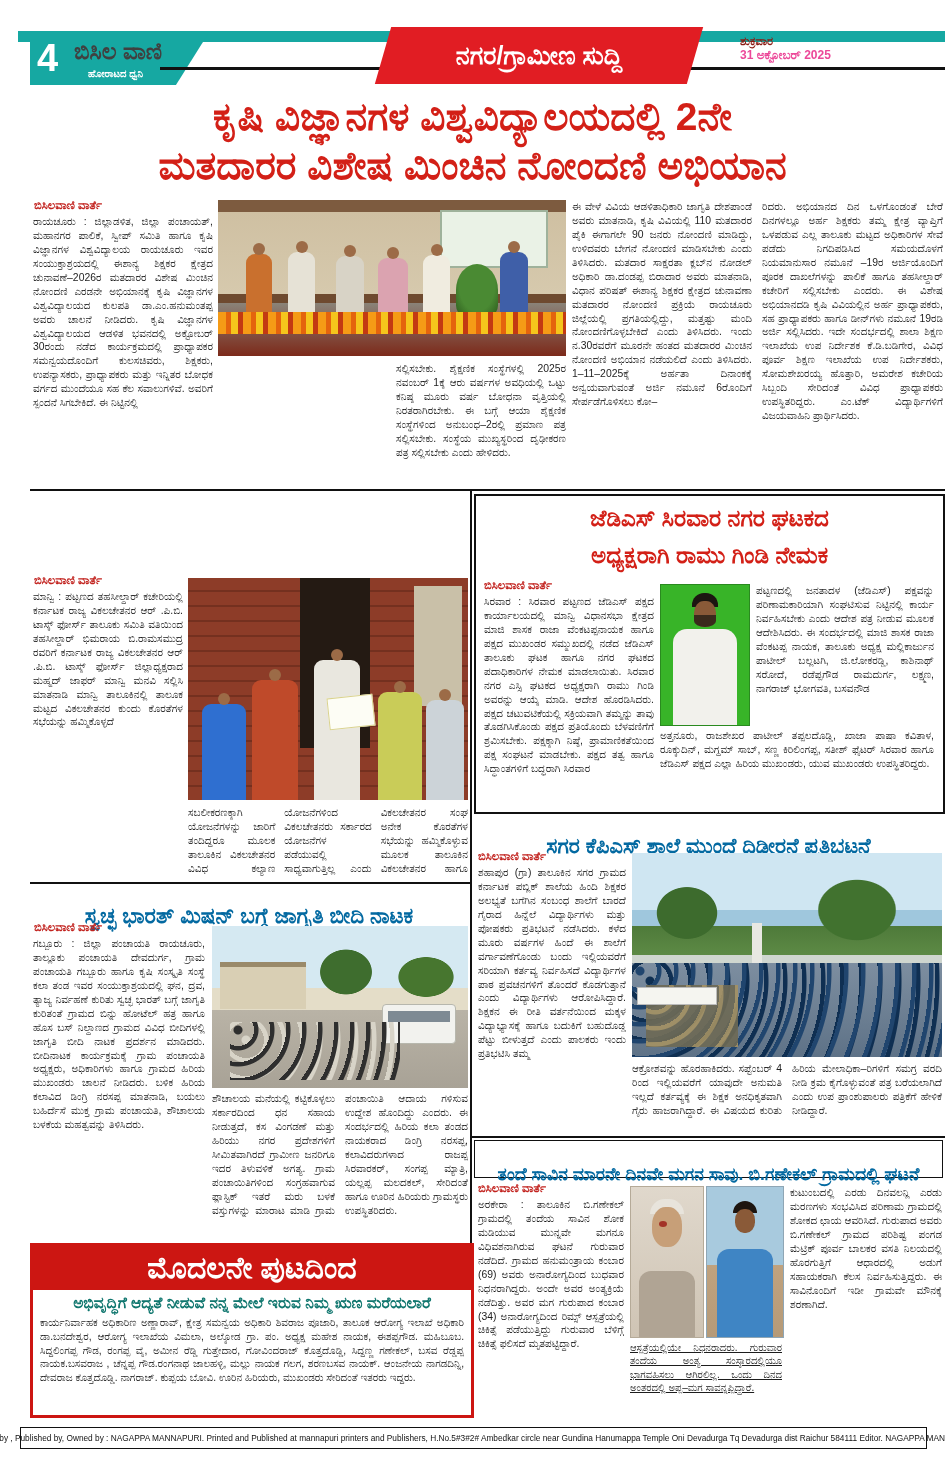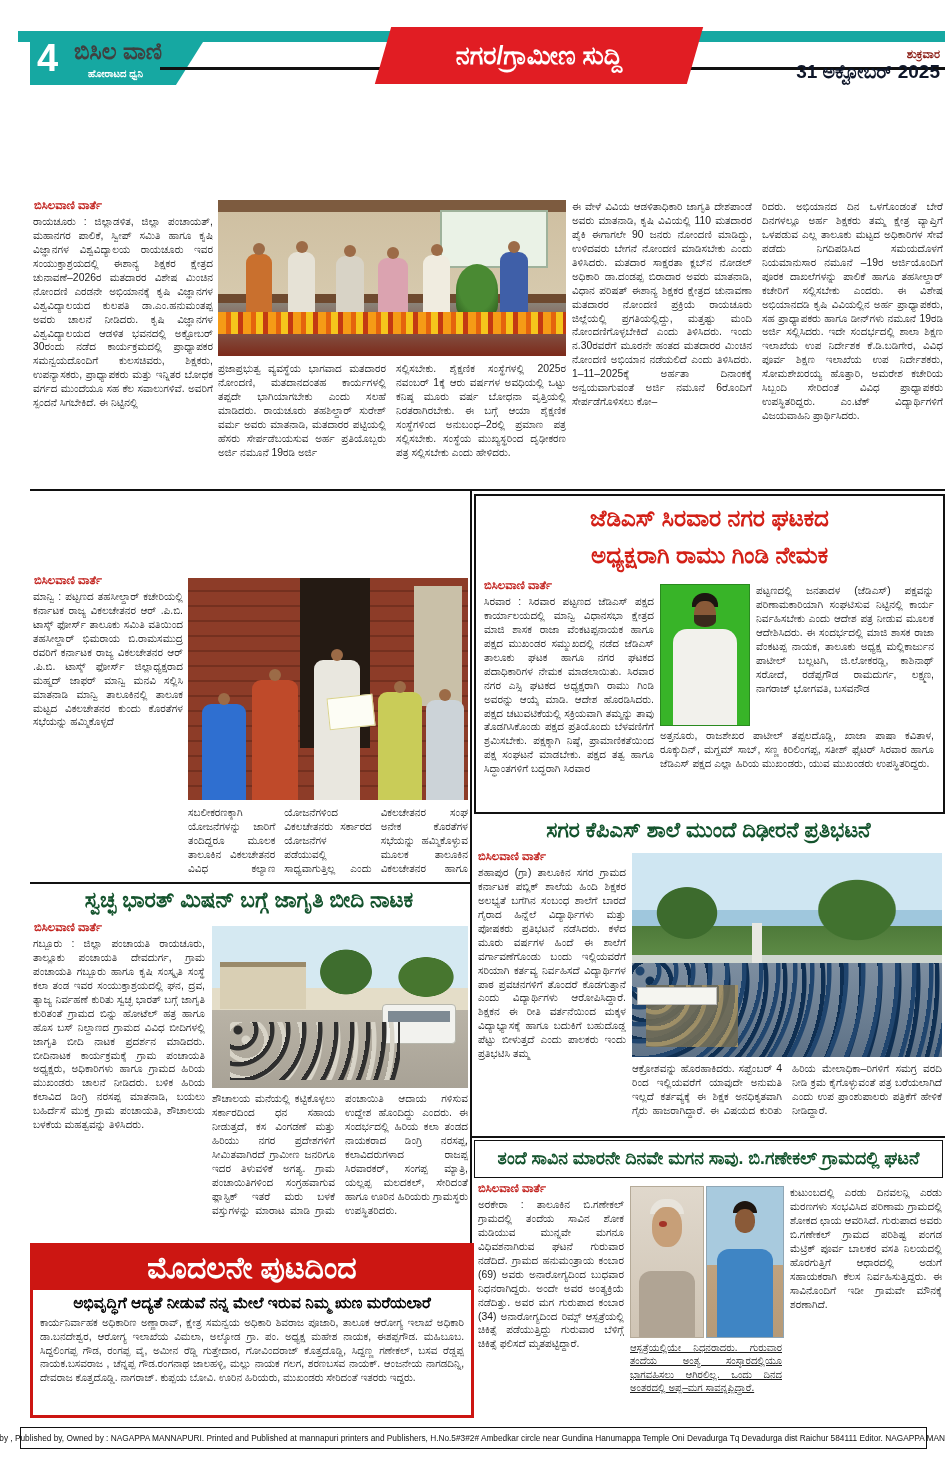--- a/index.html
+++ b/index.html
@@ -11,21 +11,21 @@
   .abs{position:absolute;}
   .bt{
     font-size:10.4px;line-height:1.34;text-align:justify;color:#1d1d1d;
     overflow:hidden;word-break:break-word;
   }
   .byline{color:#c2231f;font-weight:bold;font-size:11.5px;}
   .cols2{column-count:2;column-gap:10px;}
   .cols3{column-count:3;column-gap:9px;}
   .hl-red{color:#d32017;font-weight:bold;text-align:center;}
   .hl-blue{color:#1f4fc0;font-weight:bold;text-align:center;}
-  .hl-black{color:#14532d;font-weight:bold;text-align:center;}
+  .hl-black{color:#0369a1;font-weight:bold;text-align:center;margin-top:16px;}
   .rule{background:#111;}
   .photo{overflow:hidden;}
   .person{position:absolute;border-radius:9px 9px 0 0;}
   .person::before{
     content:"";position:absolute;top:-11px;left:50%;transform:translateX(-50%);
     width:12px;height:12px;border-radius:50%;background:#9c6b47;
   }
   .caption-chip{position:absolute;background:#f5f5f0;border:1px solid #bbb;}
   .teal{background:#16a8a2;}
 </style>
@@ -37,42 +37,45 @@
   <div class="abs teal" style="left:18px;top:31px;width:927px;height:11px;"></div>
   <div class="abs teal" style="left:30px;top:34px;width:178px;height:51px;clip-path:polygon(0 0,100% 0,82% 100%,0 100%);">
     <span class="abs" style="left:7px;top:3px;font-size:38px;font-weight:bold;color:#fff;">4</span>
     <span class="abs" style="left:44px;top:4px;font-size:23px;font-weight:bold;color:#404040;white-space:nowrap;">ಬಿಸಿಲ ವಾಣಿ</span>
     <span class="abs" style="left:58px;top:34px;font-size:10px;font-weight:bold;color:#ffffff;white-space:nowrap;">ಹೋರಾಟದ ಧ್ವನಿ</span>
   </div>
   <div class="abs rule" style="left:160px;top:67px;width:785px;height:3px;"></div>
   <div class="abs" style="left:383px;top:27px;width:312px;height:57px;background:#e11d23;transform:skewX(-16deg);">
     <span class="abs" style="left:0;top:0;width:100%;height:100%;transform:skewX(16deg);color:#fff;font-weight:bold;font-size:25px;text-align:center;line-height:57px;">ನಗರ/ಗ್ರಾಮೀಣ ಸುದ್ದಿ</span>
   </div>
-  <div class="abs" style="left:740px;top:48px;width:200px;text-align:right;">
+  <div class="abs" style="left:740px;top:35px;width:200px;text-align:left;">
     <div style="font-size:11.5px;font-weight:bold;color:#8a1a12;">ಶುಕ್ರವಾರ</div>
-    <div style="font-size:19px;font-weight:bold;color:#0f172a;">31 ಅಕ್ಟೋಬರ್ 2025</div>
+    <div style="font-size:12px;font-weight:bold;color:#ec4899;">31 ಅಕ್ಟೋಬರ್ 2025</div>
   </div>
 
+  <div class="abs hl-red" style="left:30px;top:92px;width:885px;font-size:39px;line-height:1.26;">
+    <div>ಕೃಷಿ ವಿಜ್ಞಾನಗಳ ವಿಶ್ವವಿದ್ಯಾಲಯದಲ್ಲಿ 2ನೇ</div>
+    <div>ಮತದಾರರ ವಿಶೇಷ ಮಿಂಚಿನ ನೋಂದಣಿ ಅಭಿಯಾನ</div>
+  </div>
 
   <div class="abs byline" style="left:34px;top:199px;">ಬಿಸಿಲವಾಣಿ ವಾರ್ತೆ</div>
   <div class="abs bt" style="left:33px;top:215px;width:180px;height:273px;">ರಾಯಚೂರು : ಜಿಲ್ಲಾಡಳಿತ, ಜಿಲ್ಲಾ ಪಂಚಾಯತ್, ಮಹಾನಗರ ಪಾಲಿಕೆ, ಸ್ವೀಪ್ ಸಮಿತಿ ಹಾಗೂ ಕೃಷಿ ವಿಜ್ಞಾನಗಳ ವಿಶ್ವವಿದ್ಯಾಲಯ ರಾಯಚೂರು ಇವರ ಸಂಯುಕ್ತಾಶ್ರಯದಲ್ಲಿ ಈಶಾನ್ಯ ಶಿಕ್ಷಕರ ಕ್ಷೇತ್ರದ ಚುನಾವಣೆ–2026ರ ಮತದಾರರ ವಿಶೇಷ ಮಿಂಚಿನ ನೋಂದಣಿ ಎರಡನೇ ಅಭಿಯಾನಕ್ಕೆ ಕೃಷಿ ವಿಜ್ಞಾನಗಳ ವಿಶ್ವವಿದ್ಯಾಲಯದ ಕುಲಪತಿ ಡಾ.ಎಂ.ಹನುಮಂತಪ್ಪ ಅವರು ಚಾಲನೆ ನೀಡಿದರು. ಕೃಷಿ ವಿಜ್ಞಾನಗಳ ವಿಶ್ವವಿದ್ಯಾಲಯದ ಆಡಳಿತ ಭವನದಲ್ಲಿ ಅಕ್ಟೋಬರ್ 30ರಂದು ನಡೆದ ಕಾರ್ಯಕ್ರಮದಲ್ಲಿ ಪ್ರಾಧ್ಯಾಪಕರ ಸಮನ್ವಯದೊಂದಿಗೆ ಕುಲಸಚಿವರು, ಶಿಕ್ಷಕರು, ಉಪನ್ಯಾಸಕರು, ಪ್ರಾಧ್ಯಾಪಕರು ಮತ್ತು ಇನ್ನಿತರ ಬೋಧಕ ವರ್ಗದ ಮುಂದೆಯೂ ಸಹ ಕೆಲ ಸವಾಲುಗಳಿವೆ. ಅವರಿಗೆ ಸ್ಪಂದನೆ ಸಿಗಬೇಕಿದೆ. ಈ ನಿಟ್ಟಿನಲ್ಲಿ</div>
 
   <div class="abs photo" style="left:218px;top:200px;width:348px;height:156px;background:linear-gradient(180deg,#7d5b3f 0%,#7d5b3f 8%,#cfc0a2 8%,#d6c9ad 60%,#6e4a2f 60%,#6e4a2f 66%,#8a8378 66%,#7c2a1a 100%);">
     <div class="abs" style="right:18px;top:10px;width:104px;height:54px;background:#eaf2e6;border:2px solid #9fb29b;"></div>
     <div class="person" style="left:28px;bottom:44px;width:26px;height:58px;background:#c9702e;"></div>
     <div class="person" style="left:70px;bottom:44px;width:27px;height:60px;background:#e6e2d6;"></div>
     <div class="person" style="left:118px;bottom:44px;width:28px;height:56px;background:#d8d3c6;"></div>
     <div class="person" style="left:160px;bottom:44px;width:30px;height:54px;background:#dba3b0;"></div>
     <div class="person" style="left:205px;bottom:44px;width:27px;height:57px;background:#f0ece0;"></div>
     <div class="person" style="left:282px;bottom:44px;width:28px;height:60px;background:#3f5fa8;"></div>
     <div class="abs" style="left:238px;bottom:40px;width:42px;height:52px;background:radial-gradient(ellipse at 50% 40%,#4a8a33 0 60%,#2c5a1d 100%);border-radius:50% 50% 20% 20%;"></div>
     <div class="abs" style="left:0;bottom:22px;width:100%;height:22px;background:repeating-linear-gradient(90deg,#f59b16 0 8px,#e4640d 8px 13px,#f5c51c 13px 20px,#c33a12 20px 25px);"></div>
   </div>
 
-  <div class="abs bt" style="left:218px;top:362px;width:168px;height:126px;">ಪ್ರಜಾಪ್ರಭುತ್ವ ವ್ಯವಸ್ಥೆಯ ಭಾಗವಾದ ಮತದಾರರ ನೋಂದಣಿ, ಮತದಾನದಂತಹ ಕಾರ್ಯಗಳಲ್ಲಿ ತಪ್ಪದೇ ಭಾಗಿಯಾಗಬೇಕು ಎಂದು ಸಲಹೆ ಮಾಡಿದರು. ರಾಯಚೂರು ತಹಶಿಲ್ದಾರ್ ಸುರೇಶ್ ವರ್ಮ ಅವರು ಮಾತನಾಡಿ, ಮತದಾರರ ಪಟ್ಟಿಯಲ್ಲಿ ಹೆಸರು ಸೇರ್ಪಡೆಬಯಸುವ ಅರ್ಹ ಪ್ರತಿಯೊಬ್ಬರು ಅರ್ಜಿ ನಮೂನೆ 19ರಡಿ ಅರ್ಜಿ</div>
   <div class="abs bt" style="left:396px;top:362px;width:170px;height:126px;">ಸಲ್ಲಿಸಬೇಕು. ಶೈಕ್ಷಣಿಕ ಸಂಸ್ಥೆಗಳಲ್ಲಿ 2025ರ ನವಂಬರ್ 1ಕ್ಕೆ ಆರು ವರ್ಷಗಳ ಅವಧಿಯಲ್ಲಿ ಒಟ್ಟು ಕನಿಷ್ಠ ಮೂರು ವರ್ಷ ಬೋಧನಾ ವೃತ್ತಿಯಲ್ಲಿ ನಿರತರಾಗಿರಬೇಕು. ಈ ಬಗ್ಗೆ ಆಯಾ ಶೈಕ್ಷಣಿಕ ಸಂಸ್ಥೆಗಳಿಂದ ಅನುಬಂಧ–2ರಲ್ಲಿ ಪ್ರಮಾಣ ಪತ್ರ ಸಲ್ಲಿಸಬೇಕು. ಸಂಸ್ಥೆಯ ಮುಖ್ಯಸ್ಥರಿಂದ ದೃಢೀಕರಣ ಪತ್ರ ಸಲ್ಲಿಸಬೇಕು ಎಂದು ಹೇಳಿದರು.</div>
   <div class="abs bt" style="left:572px;top:200px;width:180px;height:288px;">ಈ ವೇಳೆ ವಿವಿಯ ಆಡಳಿತಾಧಿಕಾರಿ ಜಾಗೃತಿ ದೇಶಪಾಂಡೆ ಅವರು ಮಾತನಾಡಿ, ಕೃಷಿ ವಿವಿಯಲ್ಲಿ 110 ಮತದಾರರ ಪೈಕಿ ಈಗಾಗಲೇ 90 ಜನರು ನೋಂದಣಿ ಮಾಡಿದ್ದು, ಉಳಿದವರು ಬೇಗನೆ ನೋಂದಣಿ ಮಾಡಿಸಬೇಕು ಎಂದು ತಿಳಿಸಿದರು. ಮತದಾರ ಸಾಕ್ಷರತಾ ಕ್ಲಬ್‌ನ ನೋಡಲ್ ಅಧಿಕಾರಿ ಡಾ.ದಂಡಪ್ಪ ಬಿರಾದಾರ ಅವರು ಮಾತನಾಡಿ, ವಿಧಾನ ಪರಿಷತ್ ಈಶಾನ್ಯ ಶಿಕ್ಷಕರ ಕ್ಷೇತ್ರದ ಚುನಾವಣಾ ಮತದಾರರ ನೋಂದಣಿ ಪ್ರಕ್ರಿಯೆ ರಾಯಚೂರು ಜಿಲ್ಲೆಯಲ್ಲಿ ಪ್ರಗತಿಯಲ್ಲಿದ್ದು, ಮತ್ತಷ್ಟು ಮಂದಿ ನೋಂದಣಿಗೊಳ್ಳಬೇಕಿದೆ ಎಂದು ತಿಳಿಸಿದರು. ಇಂದು ನ.30ರವರೆಗೆ ಮೂರನೇ ಹಂತದ ಮತದಾರರ ಮಿಂಚಿನ ನೋಂದಣಿ ಅಭಿಯಾನ ನಡೆಯಲಿದೆ ಎಂದು ತಿಳಿಸಿದರು. 1–11–2025ಕ್ಕೆ ಅರ್ಹತಾ ದಿನಾಂಕಕ್ಕೆ ಅನ್ವಯವಾಗುವಂತೆ ಅರ್ಜಿ ನಮೂನೆ 6ರೊಂದಿಗೆ ಸೇರ್ಪಡೆಗೊಳಿಸಲು ಕೋ–</div>
   <div class="abs bt" style="left:762px;top:200px;width:181px;height:288px;">ರಿದರು. ಅಭಿಯಾನದ ದಿನ ಒಳಗೊಂಡಂತೆ ಬೇರೆ ದಿನಗಳಲ್ಲೂ ಅರ್ಹ ಶಿಕ್ಷಕರು ತಮ್ಮ ಕ್ಷೇತ್ರ ವ್ಯಾಪ್ತಿಗೆ ಒಳಪಡುವ ಎಲ್ಲ ತಾಲೂಕು ಮಟ್ಟದ ಅಧಿಕಾರಿಗಳ ಸೇವೆ ಪಡೆದು ನಿಗದಿಪಡಿಸಿದ ಸಮಯದೊಳಗೆ ನಿಯಮಾನುಸಾರ ನಮೂನೆ –19ರ ಅರ್ಜಿಯೊಂದಿಗೆ ಪೂರಕ ದಾಖಲೆಗಳನ್ನು ಪಾಲಿಕೆ ಹಾಗೂ ತಹಸೀಲ್ದಾರ್ ಕಚೇರಿಗೆ ಸಲ್ಲಿಸಬೇಕು ಎಂದರು. ಈ ವಿಶೇಷ ಅಭಿಯಾನದಡಿ ಕೃಷಿ ವಿವಿಯಲ್ಲಿನ ಅರ್ಹ ಪ್ರಾಧ್ಯಾಪಕರು, ಸಹ ಪ್ರಾಧ್ಯಾಪಕರು ಹಾಗೂ ಡೀನ್‌ಗಳು ನಮೂನೆ 19ರಡಿ ಅರ್ಜಿ ಸಲ್ಲಿಸಿದರು. ಇದೇ ಸಂದರ್ಭದಲ್ಲಿ ಶಾಲಾ ಶಿಕ್ಷಣ ಇಲಾಖೆಯ ಉಪ ನಿರ್ದೇಶಕ ಕೆ.ಡಿ.ಬಡಿಗೇರ, ವಿವಿಧ ಪೂರ್ವ ಶಿಕ್ಷಣ ಇಲಾಖೆಯ ಉಪ ನಿರ್ದೇಶಕರು, ಸೋಮಶೇಖರಯ್ಯ ಹೊತ್ತಾರಿ, ಅಮರೇಶ ಕಚೇರಿಯ ಸಿಬ್ಬಂದಿ ಸೇರಿದಂತೆ ವಿವಿಧ ಪ್ರಾಧ್ಯಾಪಕರು ಉಪಸ್ಥಿತರಿದ್ದರು. ಎಂ.ಟೆಕ್ ವಿದ್ಯಾರ್ಥಿಗಳಿಗೆ ವಿಜಯವಾಹಿನಿ ಪ್ರಾರ್ಥಿಸಿದರು.</div>
 
   <div class="abs rule" style="left:30px;top:489px;width:915px;height:2px;"></div>
   <div class="abs rule" style="left:470px;top:491px;width:2px;height:921px;"></div>
 
   <div class="abs byline" style="left:34px;top:574px;">ಬಿಸಿಲವಾಣಿ ವಾರ್ತೆ</div>
   <div class="abs bt" style="left:33px;top:590px;width:150px;height:292px;">ಮಾನ್ವಿ : ಪಟ್ಟಣದ ತಹಸೀಲ್ದಾರ್ ಕಚೇರಿಯಲ್ಲಿ ಕರ್ನಾಟಕ ರಾಜ್ಯ ವಿಕಲಚೇತನರ ಆರ್ .ಪಿ.ಬಿ. ಟಾಸ್ಕ್ ಫೋರ್ಸ್ ತಾಲೂಕು ಸಮಿತಿ ವತಿಯಿಂದ ತಹಸೀಲ್ದಾರ್ ಭಿಮರಾಯ ಬಿ.ರಾಮಸಮುದ್ರ ರವರಿಗೆ ಕರ್ನಾಟಕ ರಾಜ್ಯ ವಿಕಲಚೇತನರ ಆರ್ .ಪಿ.ಬಿ. ಟಾಸ್ಕ್ ಫೋರ್ಸ್ ಜಿಲ್ಲಾಧ್ಯಕ್ಷರಾದ ಮಹ್ಮದ್ ಜಾಫರ್ ಮಾನ್ವಿ ಮನವಿ ಸಲ್ಲಿಸಿ ಮಾತನಾಡಿ ಮಾನ್ವಿ ತಾಲೂಕಿನಲ್ಲಿ ತಾಲೂಕ ಮಟ್ಟದ ವಿಕಲಚೇತನರ ಕುಂದು ಕೊರತೆಗಳ ಸಭೆಯನ್ನು ಹಮ್ಮಿಕೊಳ್ಳದೆ</div>
 
@@ -134,21 +137,21 @@
     <div class="abs" style="right:10px;top:28px;width:64px;height:46px;background:radial-gradient(ellipse,#47762f 0 60%,transparent 62%);"></div>
     <div class="abs" style="right:12px;bottom:44px;width:72px;height:38px;background:#f2f2ee;border-radius:4px;border:1px solid #b7b7ad;">
       <div class="abs" style="left:5px;top:6px;width:62px;height:11px;background:#7e8a93;"></div>
     </div>
     <div class="abs" style="left:18px;bottom:8px;width:170px;height:58px;background:repeating-radial-gradient(circle at 8px 8px,#2e2e2e 0 4px,transparent 5px 16px),repeating-radial-gradient(circle at 16px 18px,#d8d4c8 0 4px,transparent 5px 18px);"></div>
   </div>
   <div class="abs bt cols2" style="left:212px;top:1092px;width:256px;height:146px;">ಶೌಚಾಲಯ ಮನೆಯಲ್ಲಿ ಕಟ್ಟಿಕೊಳ್ಳಲು ಸರ್ಕಾರದಿಂದ ಧನ ಸಹಾಯ ನೀಡುತ್ತದೆ, ಕಸ ವಿಂಗಡಣೆ ಮತ್ತು ಹಿರಿಯು ನಗರ ಪ್ರದೇಶಗಳಿಗೆ ಸೀಮಿತವಾಗಿರದೆ ಗ್ರಾಮೀಣ ಜನರಿಗೂ ಇದರ ತಿಳುವಳಿಕೆ ಅಗತ್ಯ. ಗ್ರಾಮ ಪಂಚಾಯಿತಿಗಳಿಂದ ಸಂಗ್ರಹವಾಗುವ ಪ್ಲಾಸ್ಟಿಕ್ ಇತರೆ ಮರು ಬಳಕೆ ವಸ್ತುಗಳನ್ನು ಮಾರಾಟ ಮಾಡಿ ಗ್ರಾಮ ಪಂಚಾಯಿತಿ ಆದಾಯ ಗಳಿಸುವ ಉದ್ದೇಶ ಹೊಂದಿದ್ದು ಎಂದರು. ಈ ಸಂದರ್ಭದಲ್ಲಿ ಹಿರಿಯ ಕಲಾ ತಂಡದ ನಾಯಕರಾದ ಡಿಂಗ್ರಿ ನರಸಪ್ಪ, ಕಲಾವಿದರುಗಳಾದ ರಾಜಪ್ಪ ಸಿರವಾರಕರ್, ಸಂಗಪ್ಪ ಮ್ಯಾತ್ರಿ, ಯಲ್ಲಪ್ಪ ಮಲದಕಲ್, ಸೇರಿದಂತೆ ಹಾಗೂ ಊರಿನ ಹಿರಿಯರು ಗ್ರಾಮಸ್ಥರು ಉಪಸ್ಥಿತರಿದರು.</div>
 
   <div class="abs" style="left:30px;top:1243px;width:438px;height:169px;border:3px solid #cc1612;background:#fff;">
     <div style="height:44px;background:#cc1612;color:#fff;font-weight:bold;font-size:30px;text-align:center;line-height:44px;">ಮೊದಲನೇ ಪುಟದಿಂದ</div>
-    <div style="margin-top:4px;font-weight:bold;font-size:15.5px;text-align:center;color:#000000;">ಅಭಿವೃದ್ಧಿಗೆ ಆದ್ಯತೆ ನೀಡುವೆ ನನ್ನ ಮೇಲೆ ಇರುವ ನಿಮ್ಮ ಋಣ ಮರೆಯಲಾರೆ</div>
+    <div style="margin-top:4px;font-weight:bold;font-size:15.5px;text-align:center;color:#0f766e;">ಅಭಿವೃದ್ಧಿಗೆ ಆದ್ಯತೆ ನೀಡುವೆ ನನ್ನ ಮೇಲೆ ಇರುವ ನಿಮ್ಮ ಋಣ ಮರೆಯಲಾರೆ</div>
     <div class="bt" style="margin:4px 7px 0 7px;height:90px;font-size:10.3px;">ಕಾರ್ಯನಿರ್ವಾಹಕ ಅಧಿಕಾರಿಣ ಅಣ್ಣಾರಾವ್, ಕ್ಷೇತ್ರ ಸಮನ್ವಯ ಅಧಿಕಾರಿ ಶಿವರಾಜ ಪೂಜಾರಿ, ತಾಲೂಕ ಆರೋಗ್ಯ ಇಲಾಖೆ ಅಧಿಕಾರಿ ಡಾ.ಬನದೇಶ್ವರ, ಆರೋಗ್ಯ ಇಲಾಖೆಯ ವಿಮಲಾ, ಅಲ್ಕೋಡ ಗ್ರಾ. ಪಂ. ಅಧ್ಯಕ್ಷ ಮಹೇಶ ನಾಯಕ, ಈಶಪ್ಪಗೌಡ. ಮಹಿಬೂಬ. ಸಿದ್ದಲಿಂಗಪ್ಪ ಗೌಡ, ರಂಗಪ್ಪ ವೈ, ಅಮೀನ ರೆಡ್ಡಿ ಗುತ್ತೇದಾರ, ಗೋವಿಂದರಾಜ್ ಕೊತ್ತದೊಡ್ಡಿ, ಸಿದ್ದಣ್ಣ ಗಣೇಕಲ್, ಬಸವ ರೆಡ್ಡಪ್ಪ ನಾಯಕ.ಬಸವರಾಜ , ಚೆನ್ನಪ್ಪ ಗೌಡ.ರಂಗನಾಥ ಜಾಲಹಳ್ಳಿ, ಮಲ್ಲು ನಾಯಕ ಗಲಗ, ಶರಣಬಸವ ನಾಯಕ್. ಆಂಜನೇಯ ನಾಗಡದಿನ್ನಿ, ದೇವರಾಜ ಕೊತ್ತದೊಡ್ಡಿ. ನಾಗರಾಜ್. ಕುಪ್ಪಯ ಬೋವಿ. ಊರಿನ ಹಿರಿಯರು, ಮುಖಂಡರು ಸೇರಿದಂತೆ ಇತರರು ಇದ್ದರು.</div>
   </div>
 
   <div class="abs" style="left:474px;top:1140px;width:467px;height:36px;border:1.5px solid #111;">
     <div class="hl-black" style="font-size:17.5px;line-height:34px;">ತಂದೆ ಸಾವಿನ ಮಾರನೇ ದಿನವೇ ಮಗನ ಸಾವು. ಬಿ.ಗಣೇಕಲ್ ಗ್ರಾಮದಲ್ಲಿ ಘಟನೆ</div>
   </div>
   <div class="abs byline" style="left:478px;top:1182px;">ಬಿಸಿಲವಾಣಿ ವಾರ್ತೆ</div>
   <div class="abs bt" style="left:478px;top:1198px;width:146px;height:214px;">ಅರಕೇರಾ : ತಾಲೂಕಿನ ಬಿ.ಗಣೇಕಲ್ ಗ್ರಾಮದಲ್ಲಿ ತಂದೆಯ ಸಾವಿನ ಶೋಕ ಮಡಿಯುವ ಮುನ್ನವೇ ಮಗನೂ ವಿಧಿವಶನಾಗಿರುವ ಘಟನೆ ಗುರುವಾರ ನಡೆದಿದೆ. ಗ್ರಾಮದ ಹನುಮಂತ್ರಾಯ ಕಂಬಾರ (69) ಅವರು ಅನಾರೋಗ್ಯದಿಂದ ಬುಧವಾರ ನಿಧನರಾಗಿದ್ದರು. ಅಂದೇ ಅವರ ಅಂತ್ಯಕ್ರಿಯೆ ನಡೆದಿತ್ತು. ಅವರ ಮಗ ಗುರುಪಾದ ಕಂಬಾರ (34) ಅನಾರೋಗ್ಯದಿಂದ ರಿಮ್ಸ್ ಆಸ್ಪತ್ರೆಯಲ್ಲಿ ಚಿಕಿತ್ಸೆ ಪಡೆಯುತ್ತಿದ್ದು ಗುರುವಾರ ಬೆಳಿಗ್ಗೆ ಚಿಕಿತ್ಸೆ ಫಲಿಸದೆ ಮೃತಪಟ್ಟಿದ್ದಾರೆ.</div>
 
   <div class="abs photo" style="left:630px;top:1186px;width:72px;height:150px;background:linear-gradient(180deg,#e0d8cc 0%,#cfc4b4 100%);border:1px solid #b5aa98;">

